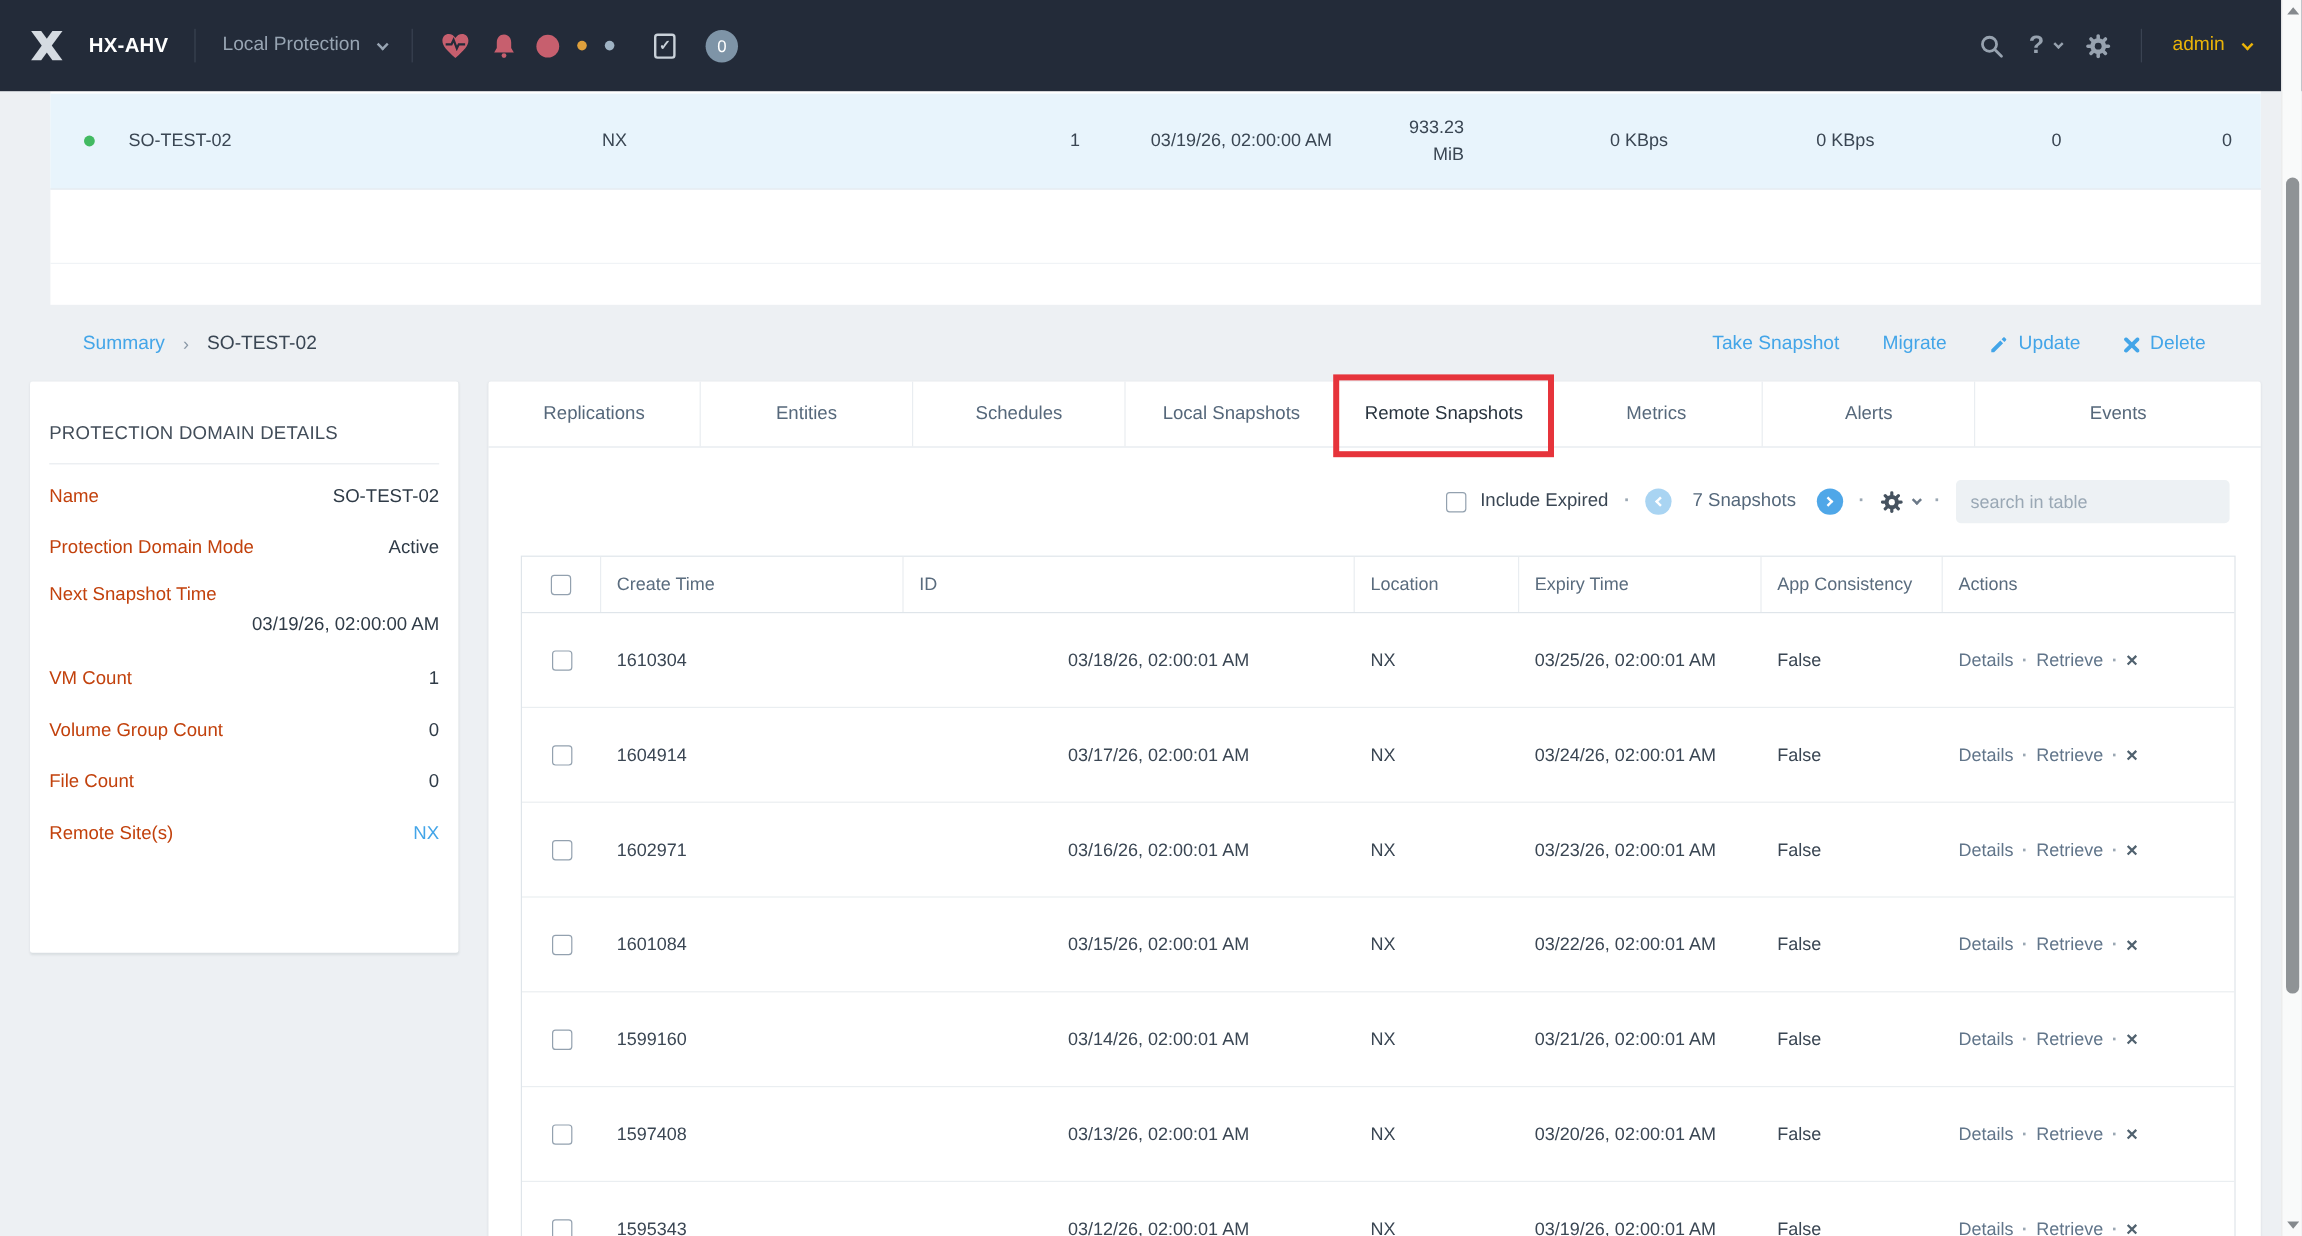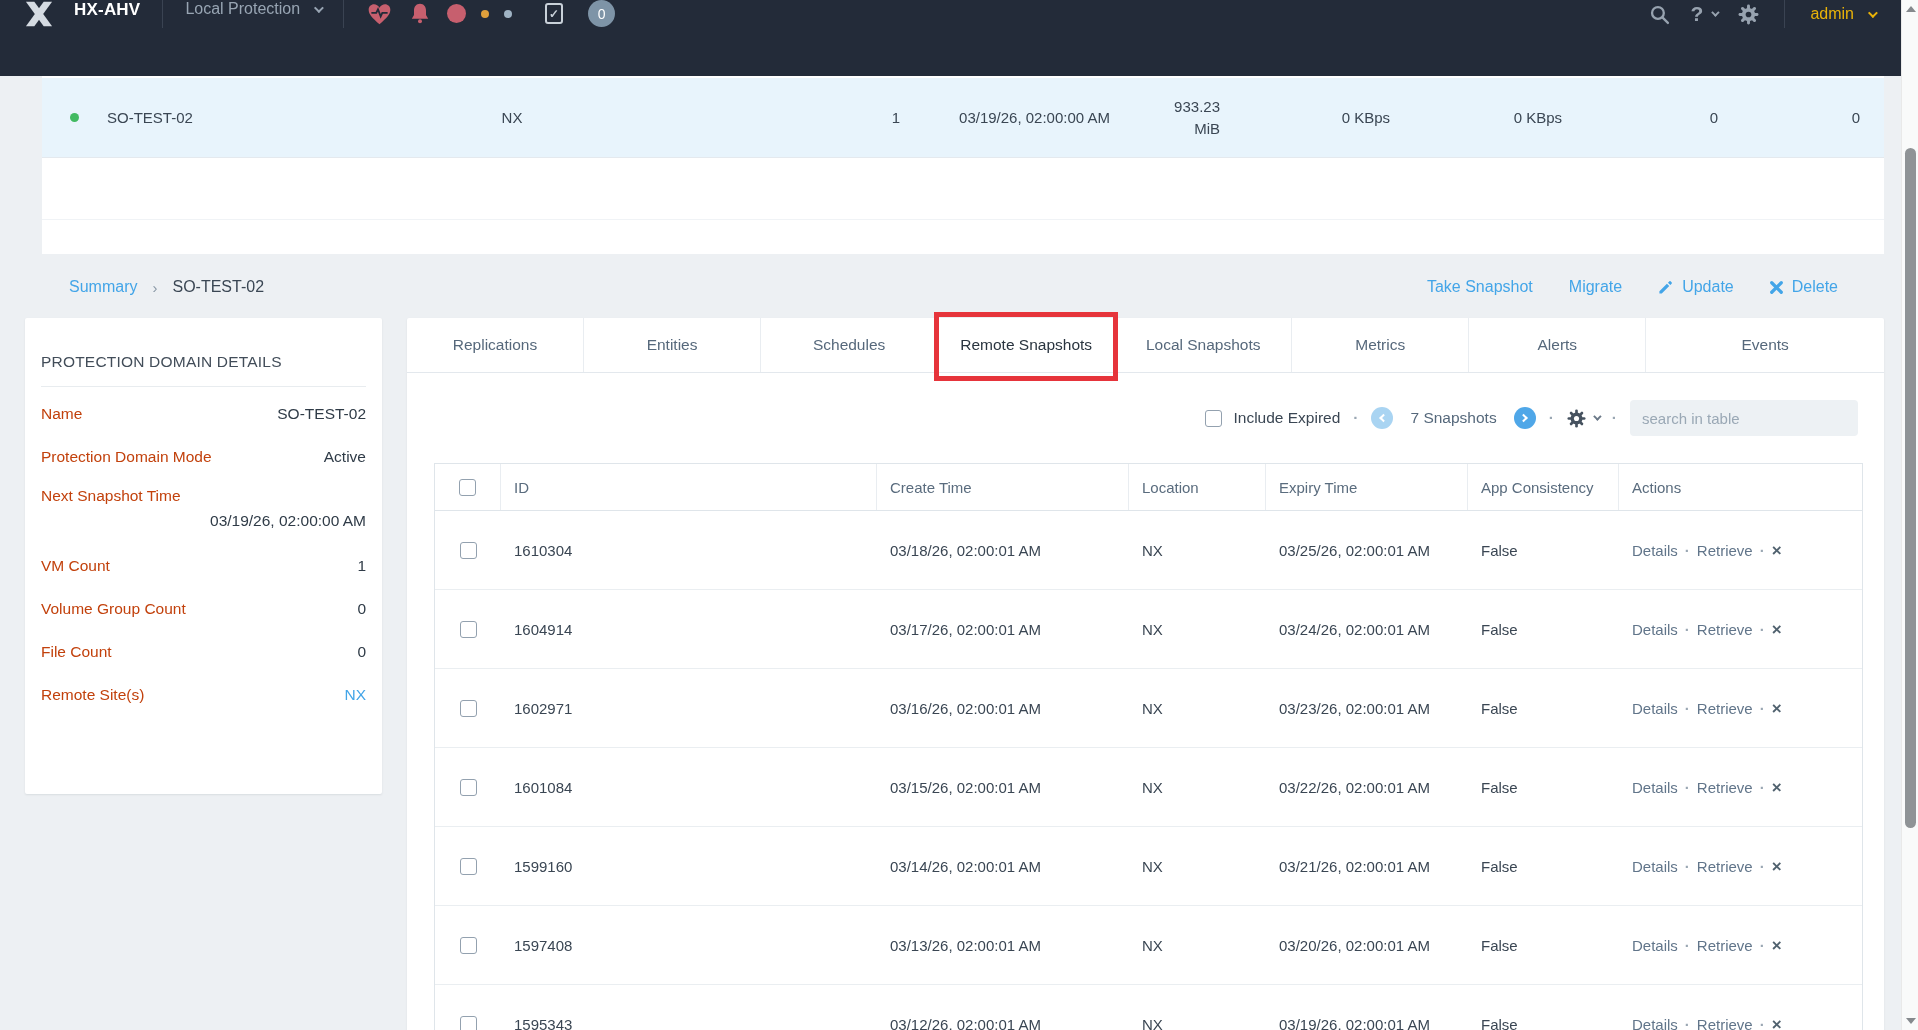--- a/index.html
+++ b/index.html
@@ -1,20 +1,20 @@
 <!DOCTYPE html>
 <html><head>
 <meta charset="utf-8">
 <style>
   * { margin:0; padding:0; box-sizing:border-box; }
   html,body { width:1918px; height:1030px; overflow:hidden; }
   body { font-family:"Liberation Sans", sans-serif; background:#EDF0F3; position:relative; color:#3A4653; }
 
   
-  .hdr { position:absolute; left:0; top:0; width:1918px; height:76px; background:#232B39; display:flex; align-items:flex-start; padding:0 43px 0 24px; z-index:20; }
+  .hdr { position:absolute; left:0; top:0; width:1918px; height:76px; background:#232B39; display:flex; align-items:center; padding:0 43px 0 24px; z-index:20; }
   .hdr .cluster { color:#FFFFFF; font-size:17px; font-weight:bold; margin-left:20px; letter-spacing:.2px; }
   .vdiv { width:1px; height:28px; background:#3A4352; margin:0 22px; }
   .navdd { display:flex; align-items:center; gap:14px; color:#98A5B3; font-size:16px; cursor:pointer; }
   .chev { display:inline-block; width:7px; height:7px; border-right:2px solid currentColor; border-bottom:2px solid currentColor; transform:rotate(45deg) translateY(-2px); }
   .hicons { display:flex; align-items:center; gap:15px; }
   .alert-circle { width:19px; height:19px; border-radius:50%; background:#C75F6E; }
   .mini-dot { width:8px; height:8px; border-radius:50%; }
   .clipboard { width:18px; height:21px; border:2px solid #C9D1D9; border-radius:3px; color:#C9D1D9; font-size:12px; font-weight:bold; display:flex; align-items:center; justify-content:center; margin-left:18px; }
   .task-badge { width:27px; height:27px; border-radius:50%; background:#7E94A7; color:#fff; font-size:14px; display:flex; align-items:center; justify-content:center; margin-left:10px; }
   .hdr-spacer { flex:1; }
@@ -267,26 +267,26 @@
   <div class="tabs-bar">
       <div class="tab">
         <span>Replications</span>
       </div>
       <div class="tab">
         <span>Entities</span>
       </div>
       <div class="tab">
         <span>Schedules</span>
       </div>
+      <div class="tab">
+        <span>Local Snapshots</span>
+      </div>
       <div class="tab active">
         <span>Remote Snapshots</span>
         <div class="red-box" style="border-color: rgb(230, 52, 59);"></div>
-      </div>
-      <div class="tab">
-        <span>Local Snapshots</span>
       </div>
       <div class="tab">
         <span>Metrics</span>
       </div>
       <div class="tab">
         <span>Alerts</span>
       </div>
       <div class="tab">
         <span>Events</span>
       </div>
@@ -325,22 +325,22 @@
           <line x1="13" y1="13" x2="18" y2="18"></line>
       </svg>
     </span>
   </div>
 
   <div class="snap-table">
     <div class="thead">
       <div class="th w-cb">
           <span class="cb"></span>
         </div>
+      <div class="th w-ct">Create Time</div>
       <div class="th w-id">ID</div>
-      <div class="th w-ct">Create Time</div>
       <div class="th w-loc">Location</div>
       <div class="th w-exp">Expiry Time</div>
       <div class="th w-app">App Consistency</div>
       <div class="th w-act">Actions</div>
     </div>
     <div id="snap-tbody">
         <div class="trow">
     <div class="td w-cb">
             <span class="cb"></span>
           </div>

